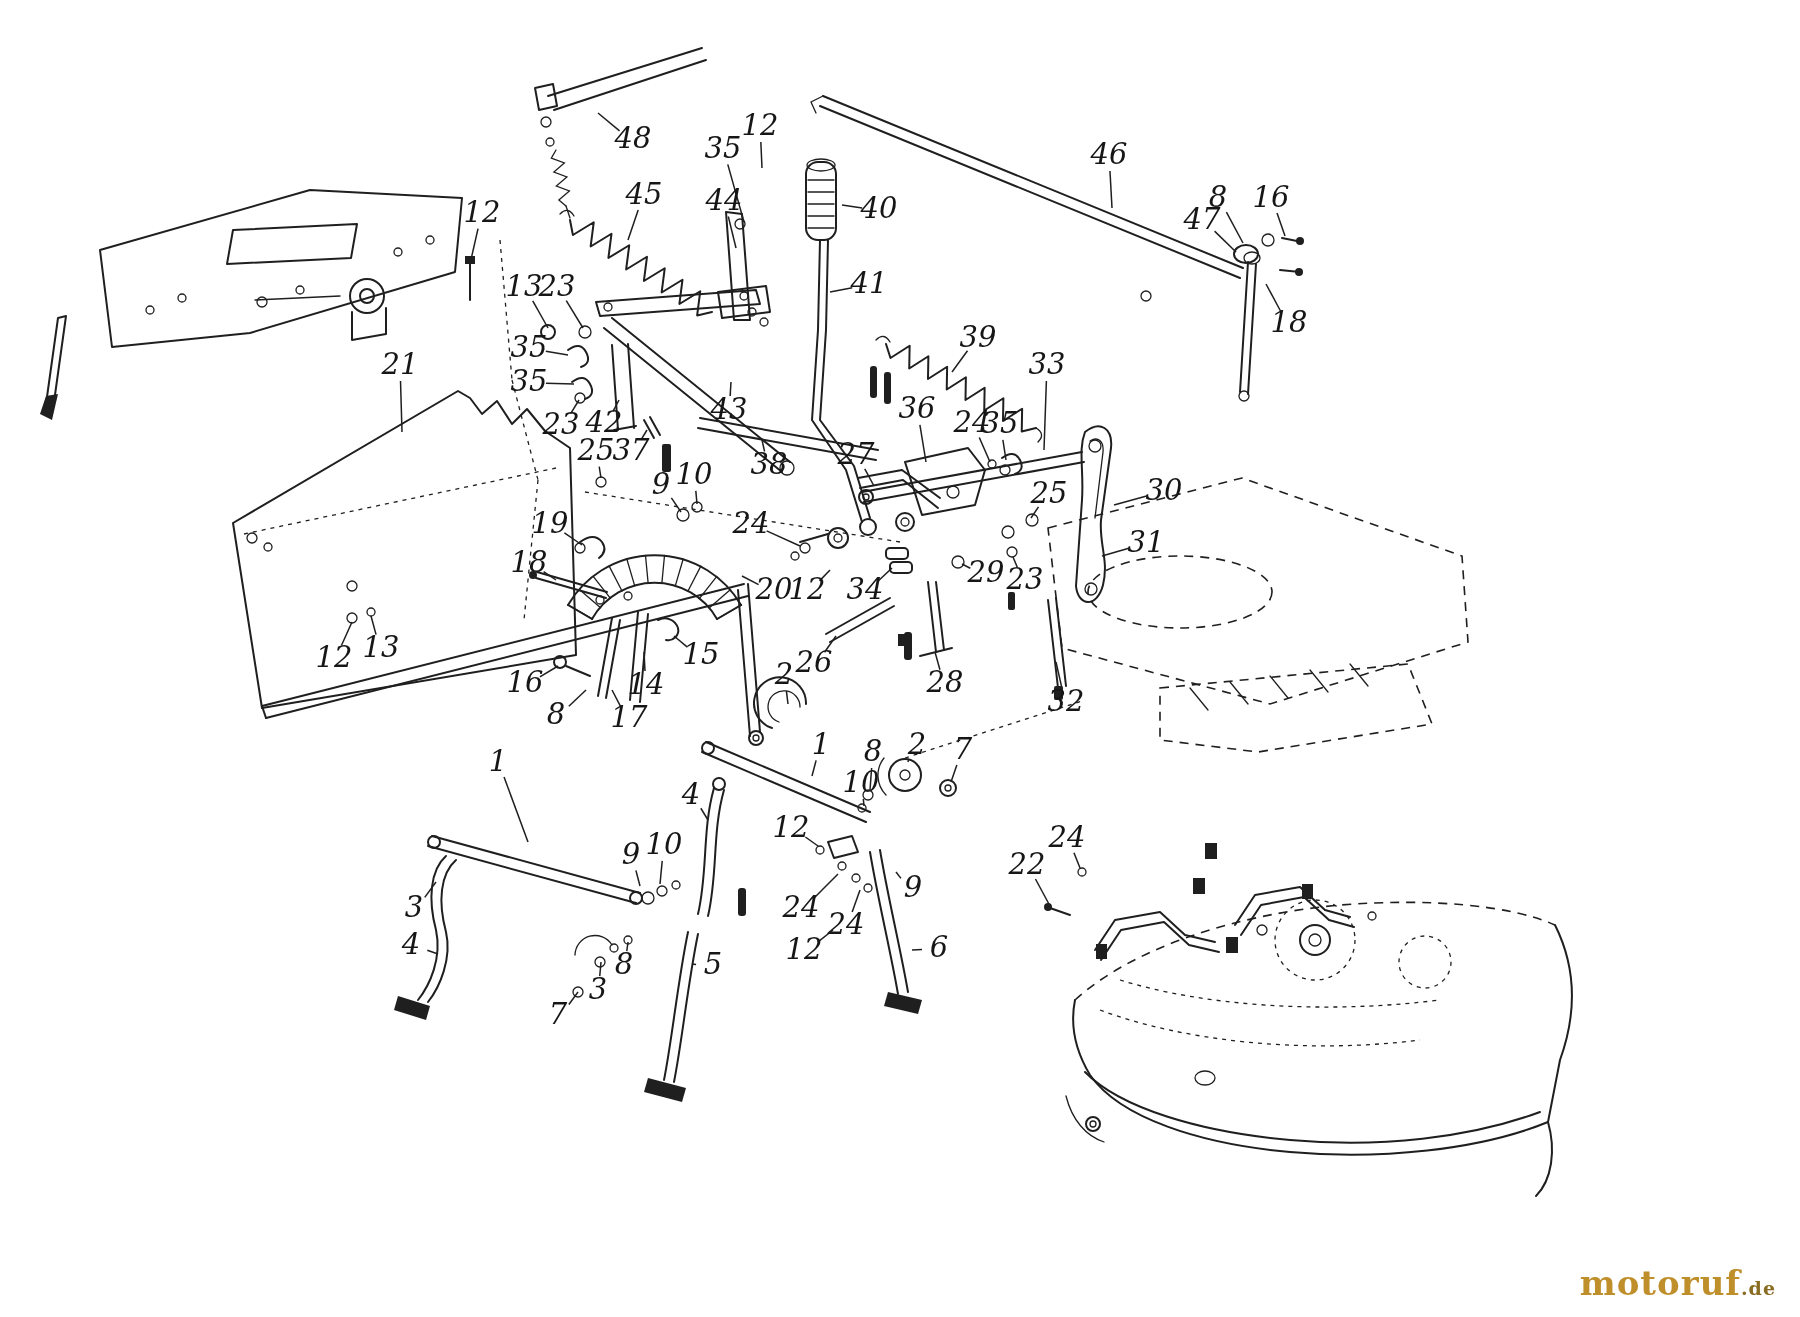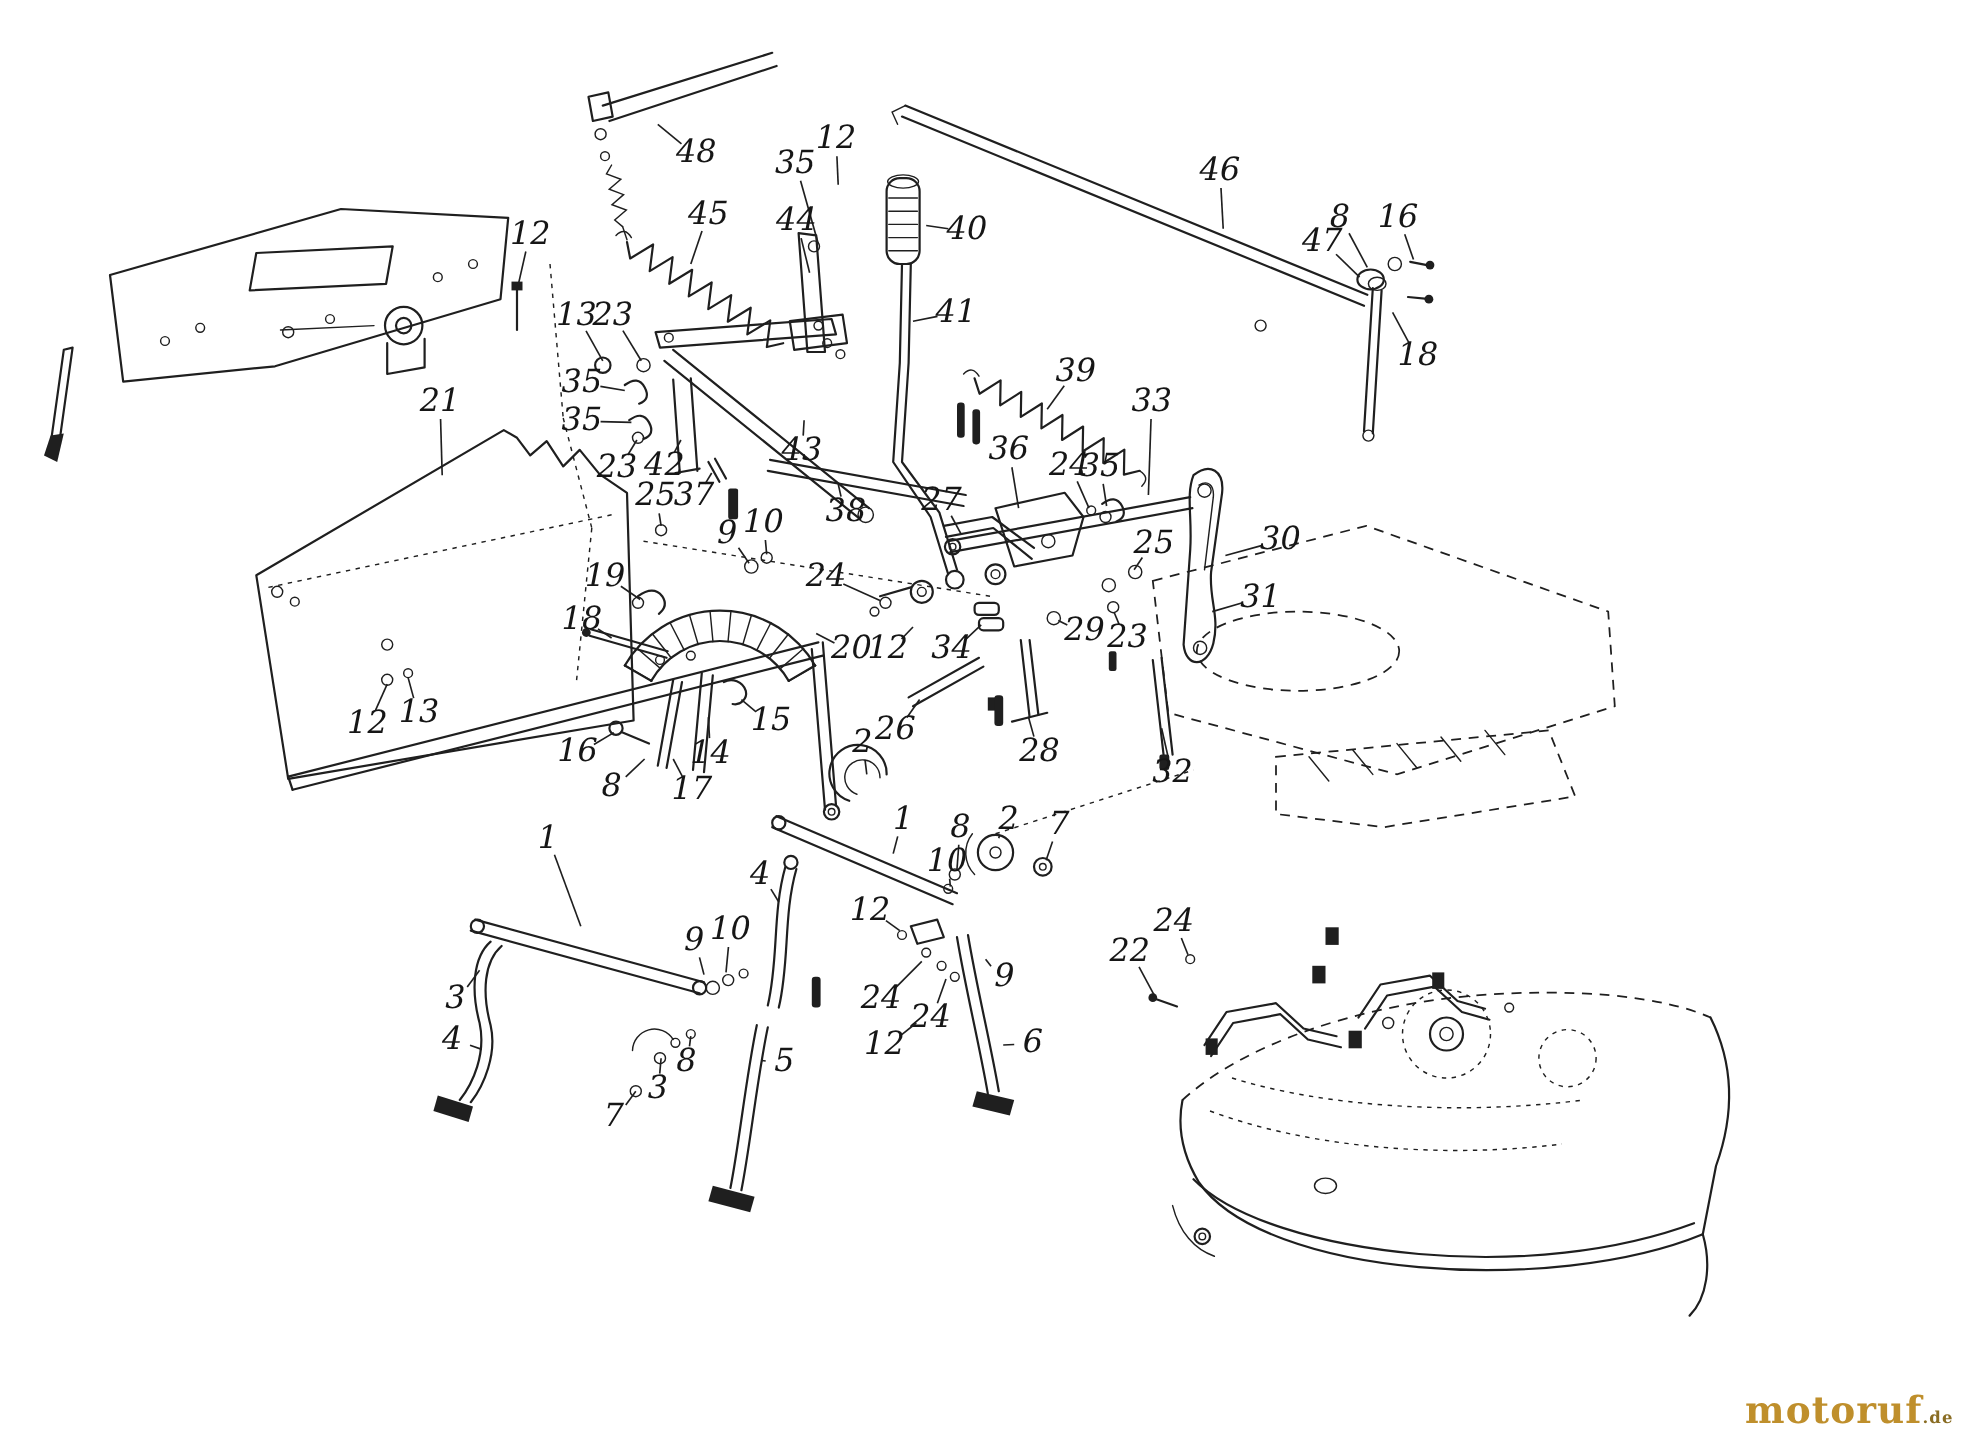--- a/index.html
+++ b/index.html
@@ -8,21 +8,21 @@
   .ln{stroke:#1f1f1f;stroke-width:2;fill:none;stroke-linecap:round;stroke-linejoin:round;}
   .thin{stroke:#1f1f1f;stroke-width:1.3;fill:none;stroke-linecap:round;}
   .dash{stroke:#1f1f1f;stroke-width:1.6;fill:none;stroke-dasharray:9 7;stroke-linecap:butt;}
   .dash2{stroke:#1f1f1f;stroke-width:1.3;fill:none;stroke-dasharray:4 5;}
   .fl{fill:#1f1f1f;stroke:none;}
   #callouts text{font-family:"DejaVu Serif",serif;font-style:italic;font-size:29px;fill:#161616;
     text-anchor:middle;dominant-baseline:middle;}
   #callouts line{stroke:#1f1f1f;stroke-width:1.5;}
   #watermark{position:absolute;right:24px;bottom:14px;font-family:"DejaVu Serif",serif;
     font-weight:bold;font-size:34px;color:#bf8f2c;letter-spacing:1px;}
-  #watermark .tld{font-size:15px;color:#8a6d24;font-weight:bold;}
+  #watermark .tld{font-size:19px;color:#8a6d24;font-weight:bold;}
 </style>
 </head>
 <body>
 
 <div id="stage">
 <svg width="1800" height="1317" viewBox="0 0 1800 1317">
 
   <g>
     <path class="ln" d="M100,250 L310,190 L462,198 L455,272 L250,333 L112,347 Z"></path>
     <path class="ln" d="M233,230 L357,224 L351,258 L227,264 Z"></path>

